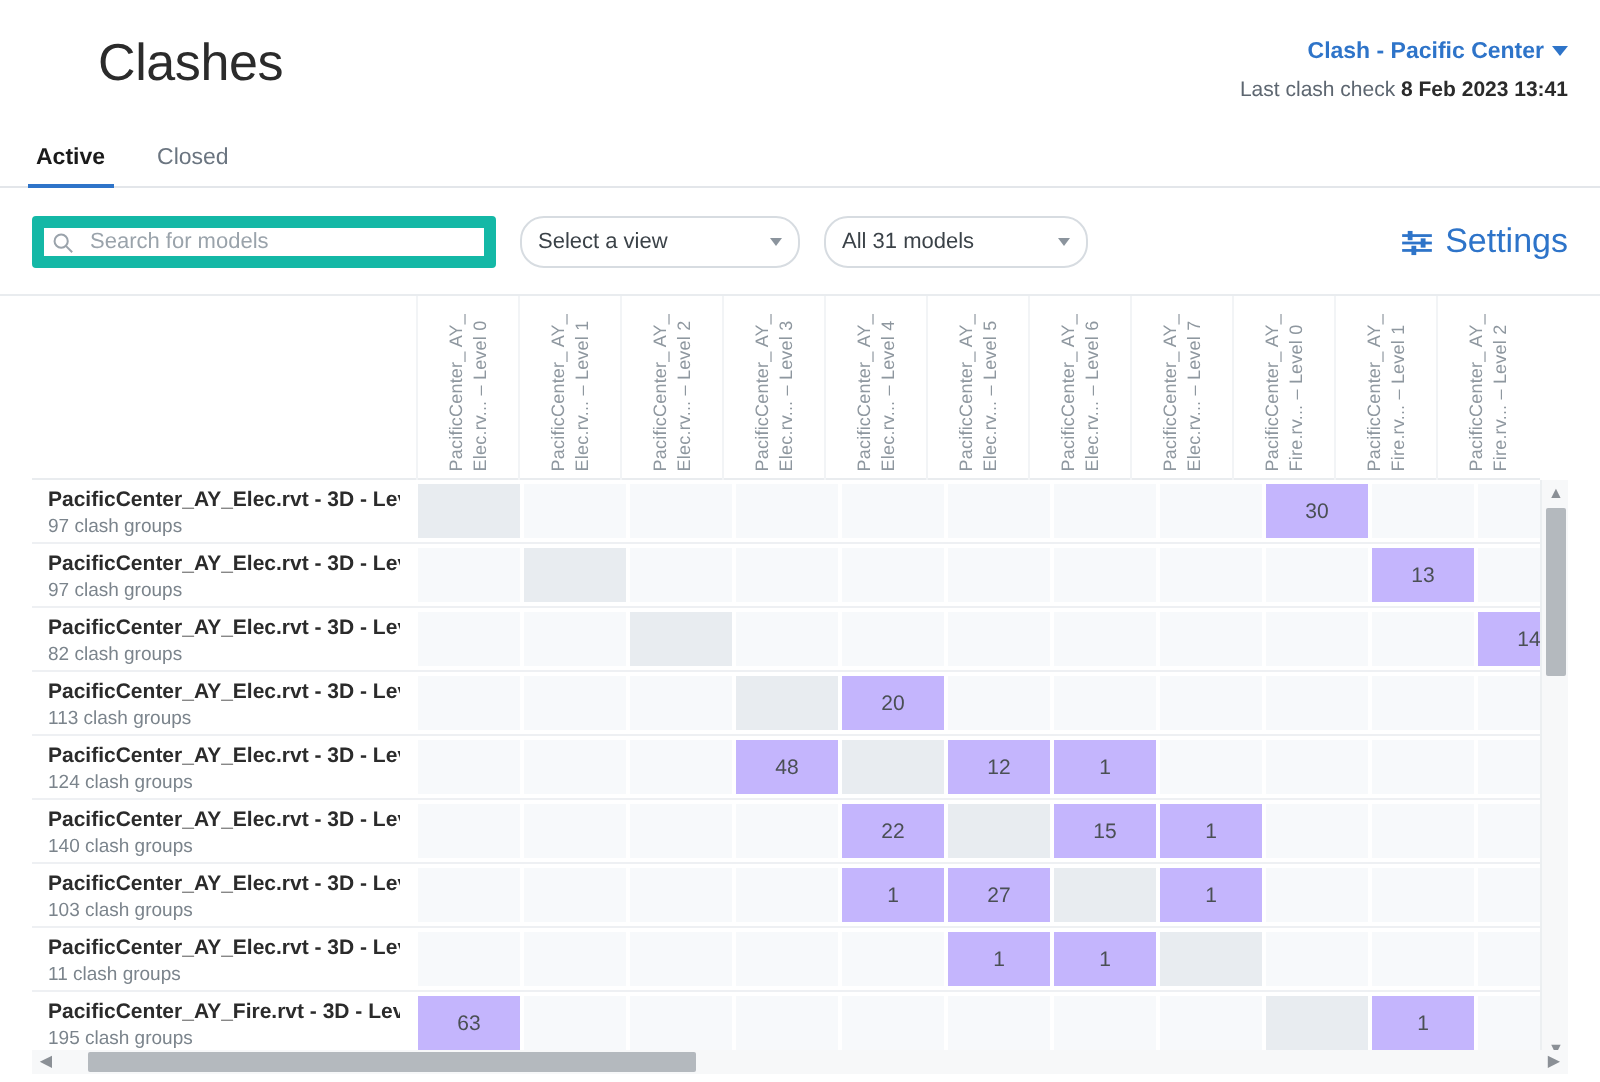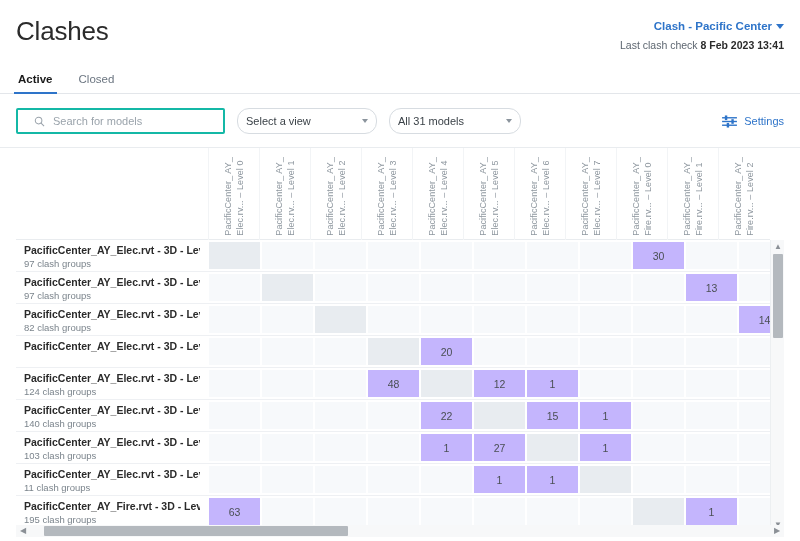--- a/index.html
+++ b/index.html
@@ -11,20 +11,21 @@
     font-family: "Liberation Sans", sans-serif;
     color: #1a1a1a;
     overflow: hidden;
     position: relative;
   }
 
   
   .page-header {
     display:flex; align-items:flex-start; justify-content:space-between;
     padding: 14px 16px 0 16px;
+    margin-left: 33px;
   }
   .page-title {
     font-size: 26px; font-weight: 400; color: #2b2b2b;
     letter-spacing: -0.2px; line-height: 34px; margin:0;
   }
   .header-right { text-align: right; padding-top: 6px; }
   .project-selector {
     font-size: 11.5px; color: #2e74c9; font-weight: 700;
     cursor: pointer; white-space: nowrap;
   }
@@ -56,22 +57,22 @@
     height:2px; background:#2e74c9;
   }
 
   
   .filter-bar {
     display:flex; align-items:center; gap: 12px;
     padding: 14px 16px 13px 16px;
     border-bottom: 1px solid #e9ecef;
   }
   .search-box {
-    width: 209px; height: 26px; border:2px solid #14b8a6; border-radius:2px;
-    display:flex; align-items:center; padding: 0 16px; background:#fff;
+    width: 232px; height: 26px; border:6px solid #14b8a6; border-radius:2px;
+    display:flex; align-items:center; padding: 0 4px; background:#fff;
   }
   .search-box svg { flex:0 0 auto; margin-right:6px; }
   .search-box input {
     border:none; outline:none; width:100%; font-size:11px;
     color:#3b4248; font-family: inherit; background:transparent;
   }
   .search-box input::placeholder { color:#9aa3ab; }
   .select-box {
     height: 26px; border:1px solid #d7dce1; border-radius:12px; background:#fff;
     display:flex; align-items:center; justify-content:space-between;
@@ -79,22 +80,22 @@
   }
   .select-box .caret {
     width:0;height:0;margin-left:10px;
     border-left:3.5px solid transparent; border-right:3.5px solid transparent;
     border-top:4px solid #8b949d;
   }
   #view-select { width: 140px; }
   #models-select { width: 132px; }
   .spacer { flex:1; }
   .settings-btn {
-    display:flex; align-items:flex-start; gap:7px; cursor:pointer;
-    color:#2e74c9; font-size:11px;
+    display:flex; align-items:center; gap:7px; cursor:pointer;
+    color:#2e74c9; font-size:17px;
   }
 
   
   .matrix-wrap {
     position:relative;
     margin: 0 16px 0 16px;
     height: 384px;
     overflow:hidden;
   }
   .col-head-row {
@@ -349,20 +350,21 @@
         <div class="cell"></div>
         <div class="cell"></div>
         <div class="cell"></div>
         <div class="cell"></div>
         <div class="cell"></div>
         <div class="cell hit">14</div>
       </div>
       <div class="matrix-row">
         <div class="row-label">
           <div class="name">PacificCenter_AY_Elec.rvt - 3D - Level 3</div>
+          <div class="sub">113 clash groups</div>
         </div>
         <div class="cell"></div>
         <div class="cell"></div>
         <div class="cell"></div>
         <div class="cell self"></div>
         <div class="cell hit">20</div>
         <div class="cell"></div>
         <div class="cell"></div>
         <div class="cell"></div>
         <div class="cell"></div>

